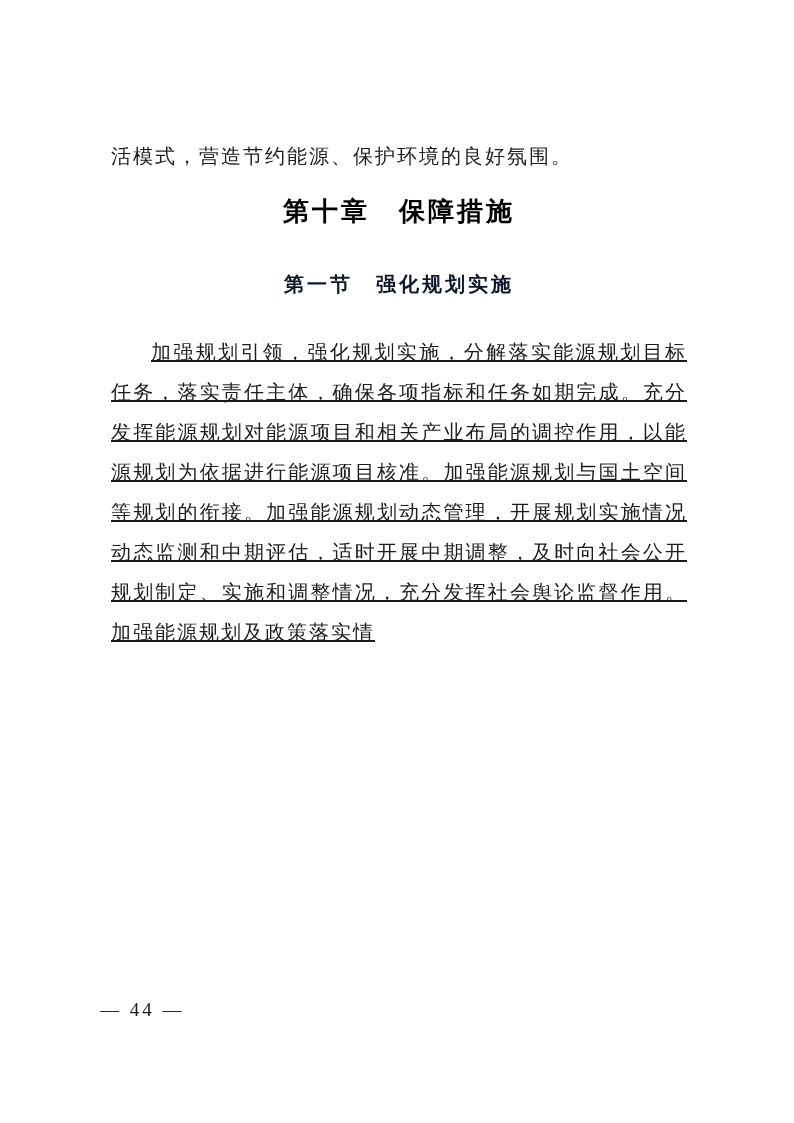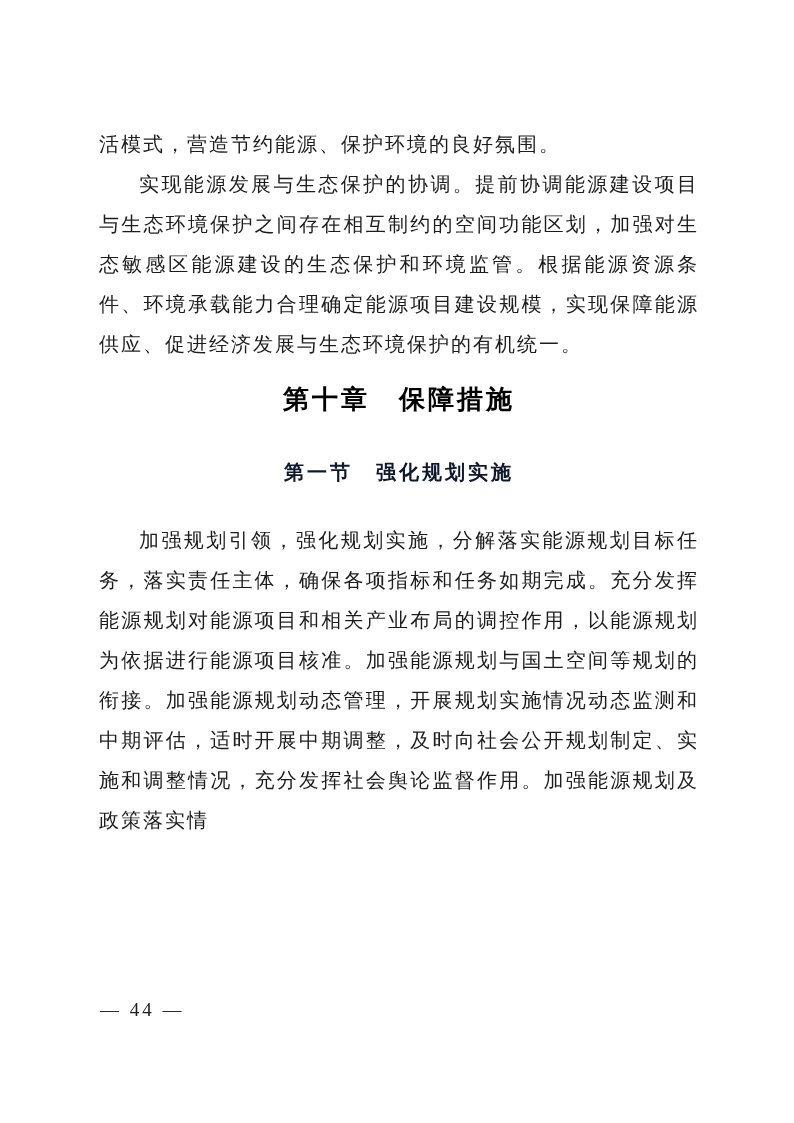--- a/index.html
+++ b/index.html
@@ -21,21 +21,21 @@
     height: 1123px;
     background: #ffffff;
   }
   .content {
     position: absolute;
     left: 99px;
     top: 124px;
     width: 600px;
   }
   p.body-para {
-    margin: 0;
+    margin: 12px;
     font-size: 20px;
     line-height: 40px;
     letter-spacing: 2px;
     text-align: justify;
     text-indent: 2em;
     color: #1c1c1c;
   }
   p.body-para.continuation {
     text-indent: 0;
   }
@@ -54,37 +54,37 @@
     font-size: 20px;
     line-height: 28px;
     font-weight: bold;
     text-align: center;
     letter-spacing: 3px;
     color: #0f172a;
     font-family: "DejaVu Sans", "Liberation Sans", sans-serif;
   }
   p.body-para.after-heading {
     margin-top: 34px;
+    text-decoration: underline;
   }
   .page-number {
     position: absolute;
     left: 100px;
     top: 998px;
     font-size: 19px;
     line-height: 24px;
     letter-spacing: 3px;
     color: #1c1c1c;
     font-family: Liberation Serif, serif;
   }
 </style>
 </head>
 <body>
 
 <div class="page">
   <div class="content">
     <p class="body-para continuation">活模式，营造节约能源、保护环境的良好氛围。</p>
-    <p class="body-para">实现能源发展与生态保护的协调。提前协调能源建设项目与生态环境保护之间存在相互制约的空间功能区划，加强对生态敏感区能源建设的生态保护和环境监管。根据能源资源条件、环境承载能力合理确定能源项目建设规模，实现保障能源供应、促进经济发展与生态环境保护的有机统一。</p>
     <h1 class="chapter-heading">第十章　保障措施</h1>
     <h2 class="section-heading">第一节　强化规划实施</h2>
     <p class="body-para after-heading">加强规划引领，强化规划实施，分解落实能源规划目标任务，落实责任主体，确保各项指标和任务如期完成。充分发挥能源规划对能源项目和相关产业布局的调控作用，以能源规划为依据进行能源项目核准。加强能源规划与国土空间等规划的衔接。加强能源规划动态管理，开展规划实施情况动态监测和中期评估，适时开展中期调整，及时向社会公开规划制定、实施和调整情况，充分发挥社会舆论监督作用。加强能源规划及政策落实情</p>
   </div>
   <div class="page-number">— 44 —</div>
 </div>
 
 </body></html>

